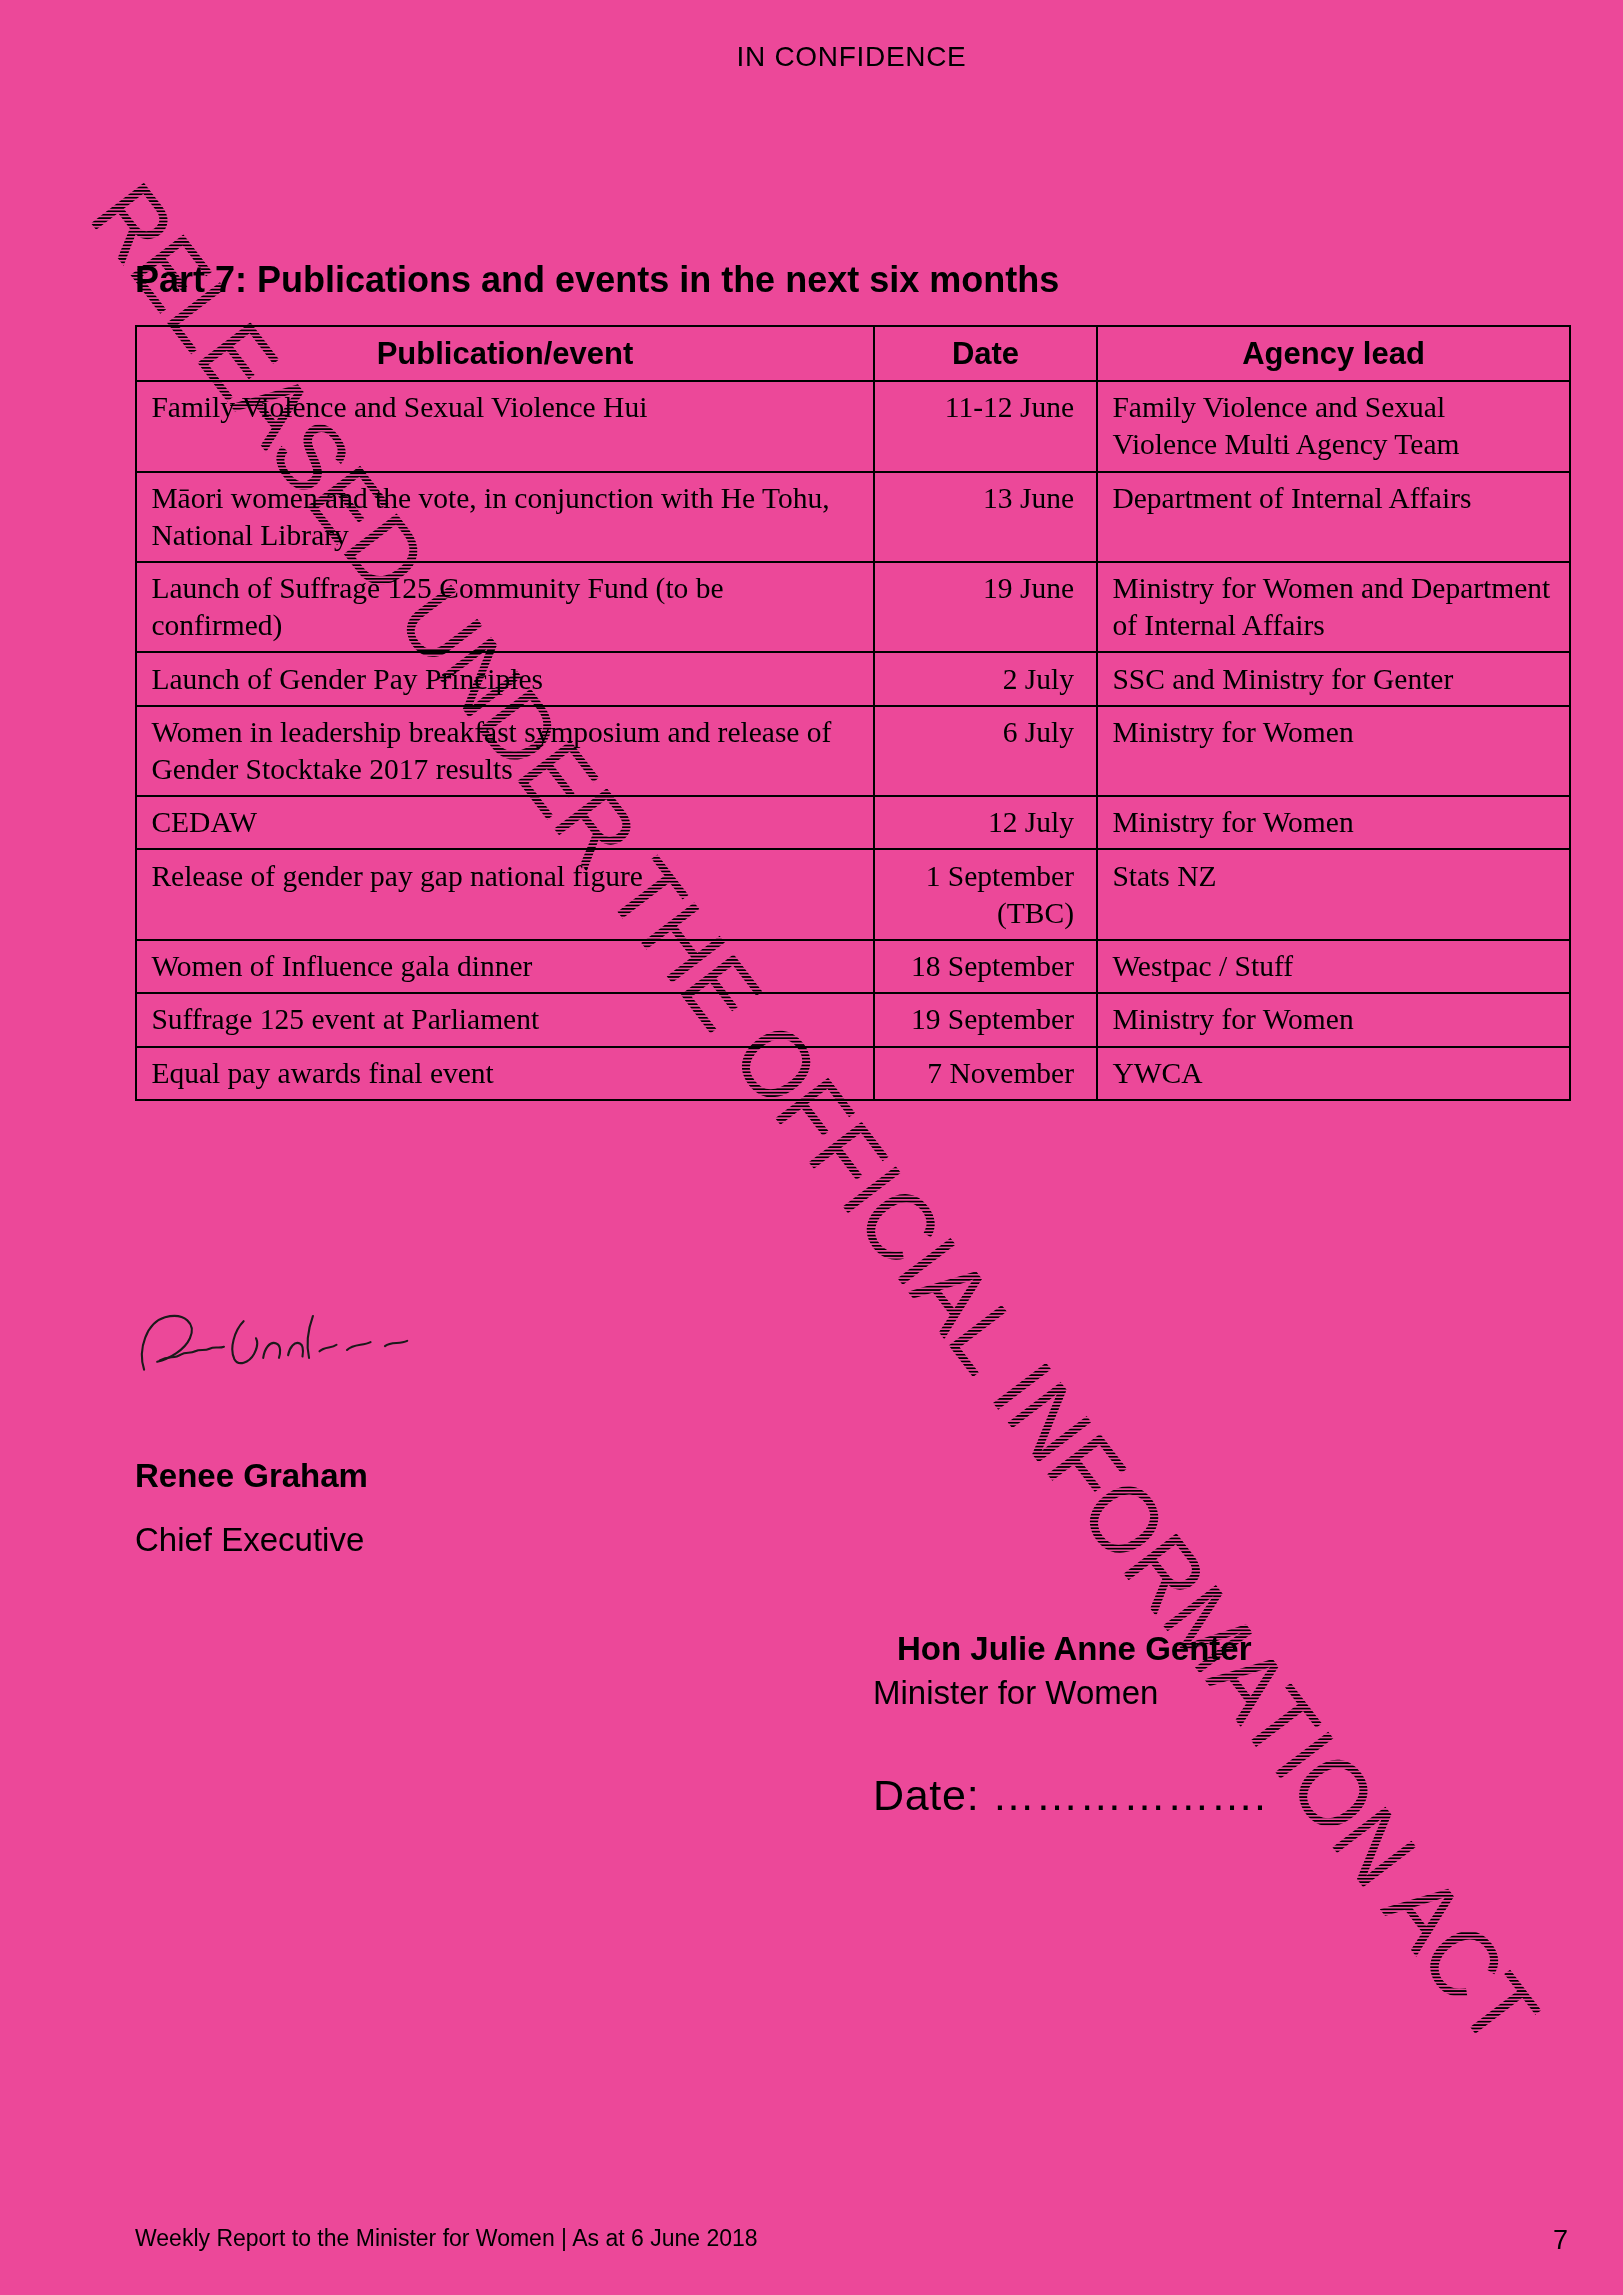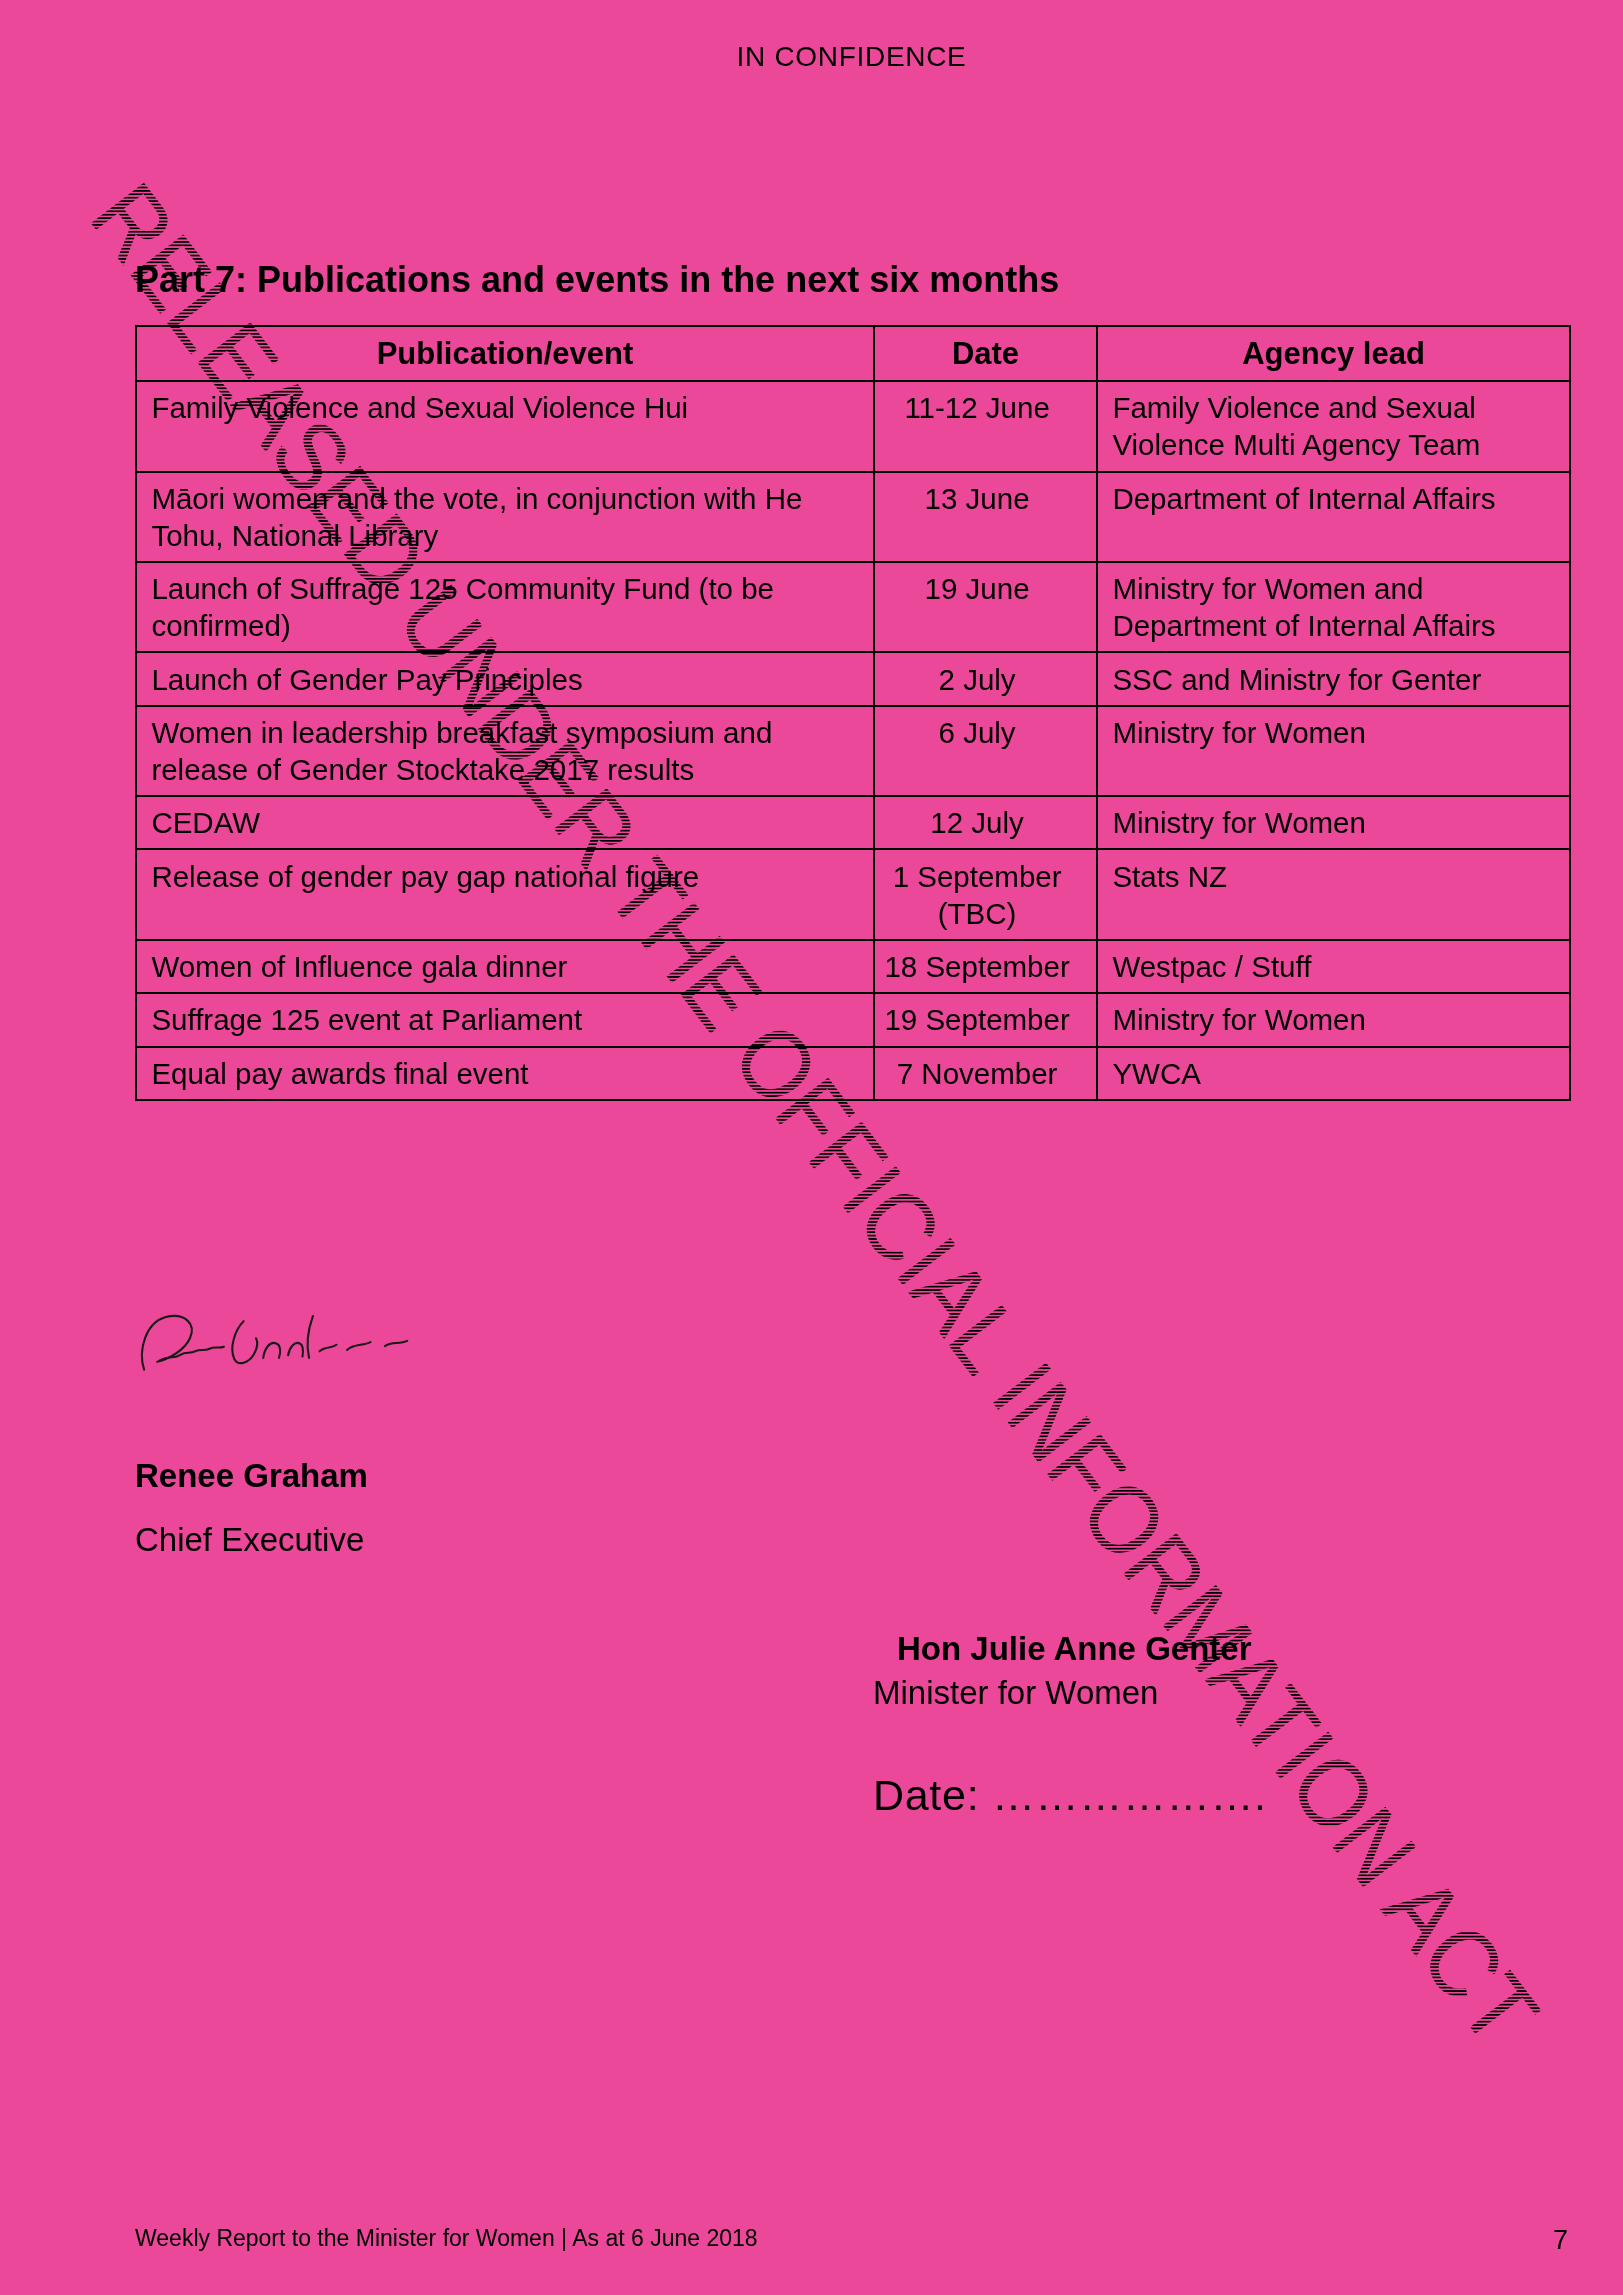--- a/index.html
+++ b/index.html
@@ -50,23 +50,24 @@
     vertical-align: middle;
     height: 48px;
     font-size: 31px;
     padding: 2.6px 6.5px;
     margin-top: 32px;
   }
   .pubtable td {
     vertical-align: top;
     padding: 7.2px 14.4px;
     line-height: 37px;
+    font-family: Liberation Serif, serif;
   }
   .pubtable td.date-cell {
-    text-align: center;
+    text-align: right;
     padding-left: 5.2px;
     padding-right: 22px;
   }
 
   .signature-wrap {
     position: absolute;
     top: 1304px;
     left: 131px;
     width: 288px;
     height: 92px;

